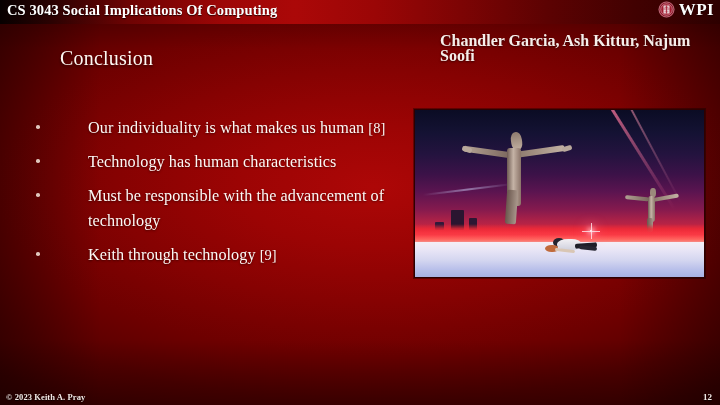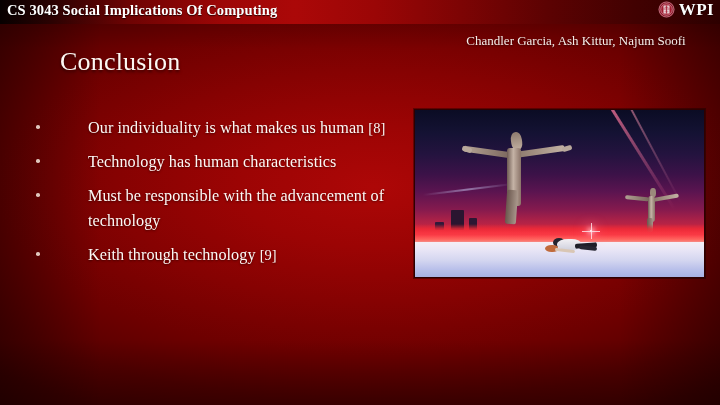--- a/index.html
+++ b/index.html
@@ -50,30 +50,30 @@
   #wpi-seal { width:17px; height:17px; display:block; }
   #wpi-word {
     font-size:17px; font-weight:bold; color:#fdfdfd;
     letter-spacing:.4px; line-height:17px;
     text-shadow:0 1px 1px rgba(0,0,0,.6);
   }
 
   
   #authors {
     position:absolute; left:440px; top:33px; width:272px;
-    text-align:center; color:#f6eeea;
-    font-size:13px; font-weight:normal; line-height:15px;
+    color:#f6eeea;
+    font-size:16px; font-weight:bold; line-height:15px;
     text-shadow:0 1px 2px rgba(0,0,0,.55);
     z-index:4;
   }
 
   
   #slide-title {
     position:absolute; left:60px; top:47px;
-    font-size:26px; color:#fdf8f3; font-weight:normal;
+    font-size:20px; color:#fdf8f3; font-weight:normal;
     letter-spacing:.2px;
     text-shadow:0 2px 3px rgba(0,0,0,.55);
     z-index:4;
   }
 
   
   #bullets {
     position:absolute; left:36px; top:116px; width:376px;
     z-index:4;
   }
@@ -375,14 +375,18 @@
         <div class="shoulder"></div>
         <div class="body"></div>
         <div class="legs"></div>
         <div class="legs2"></div>
         <div class="hair"></div>
         <div class="arm"></div>
       </div>
     </div>
   </div>
 
+  <div id="footer">
+    <div id="copyright">© 2023 Keith A. Pray</div>
+    <div id="page-number">12</div>
+  </div>
 
 </div>
 
 </body></html>

